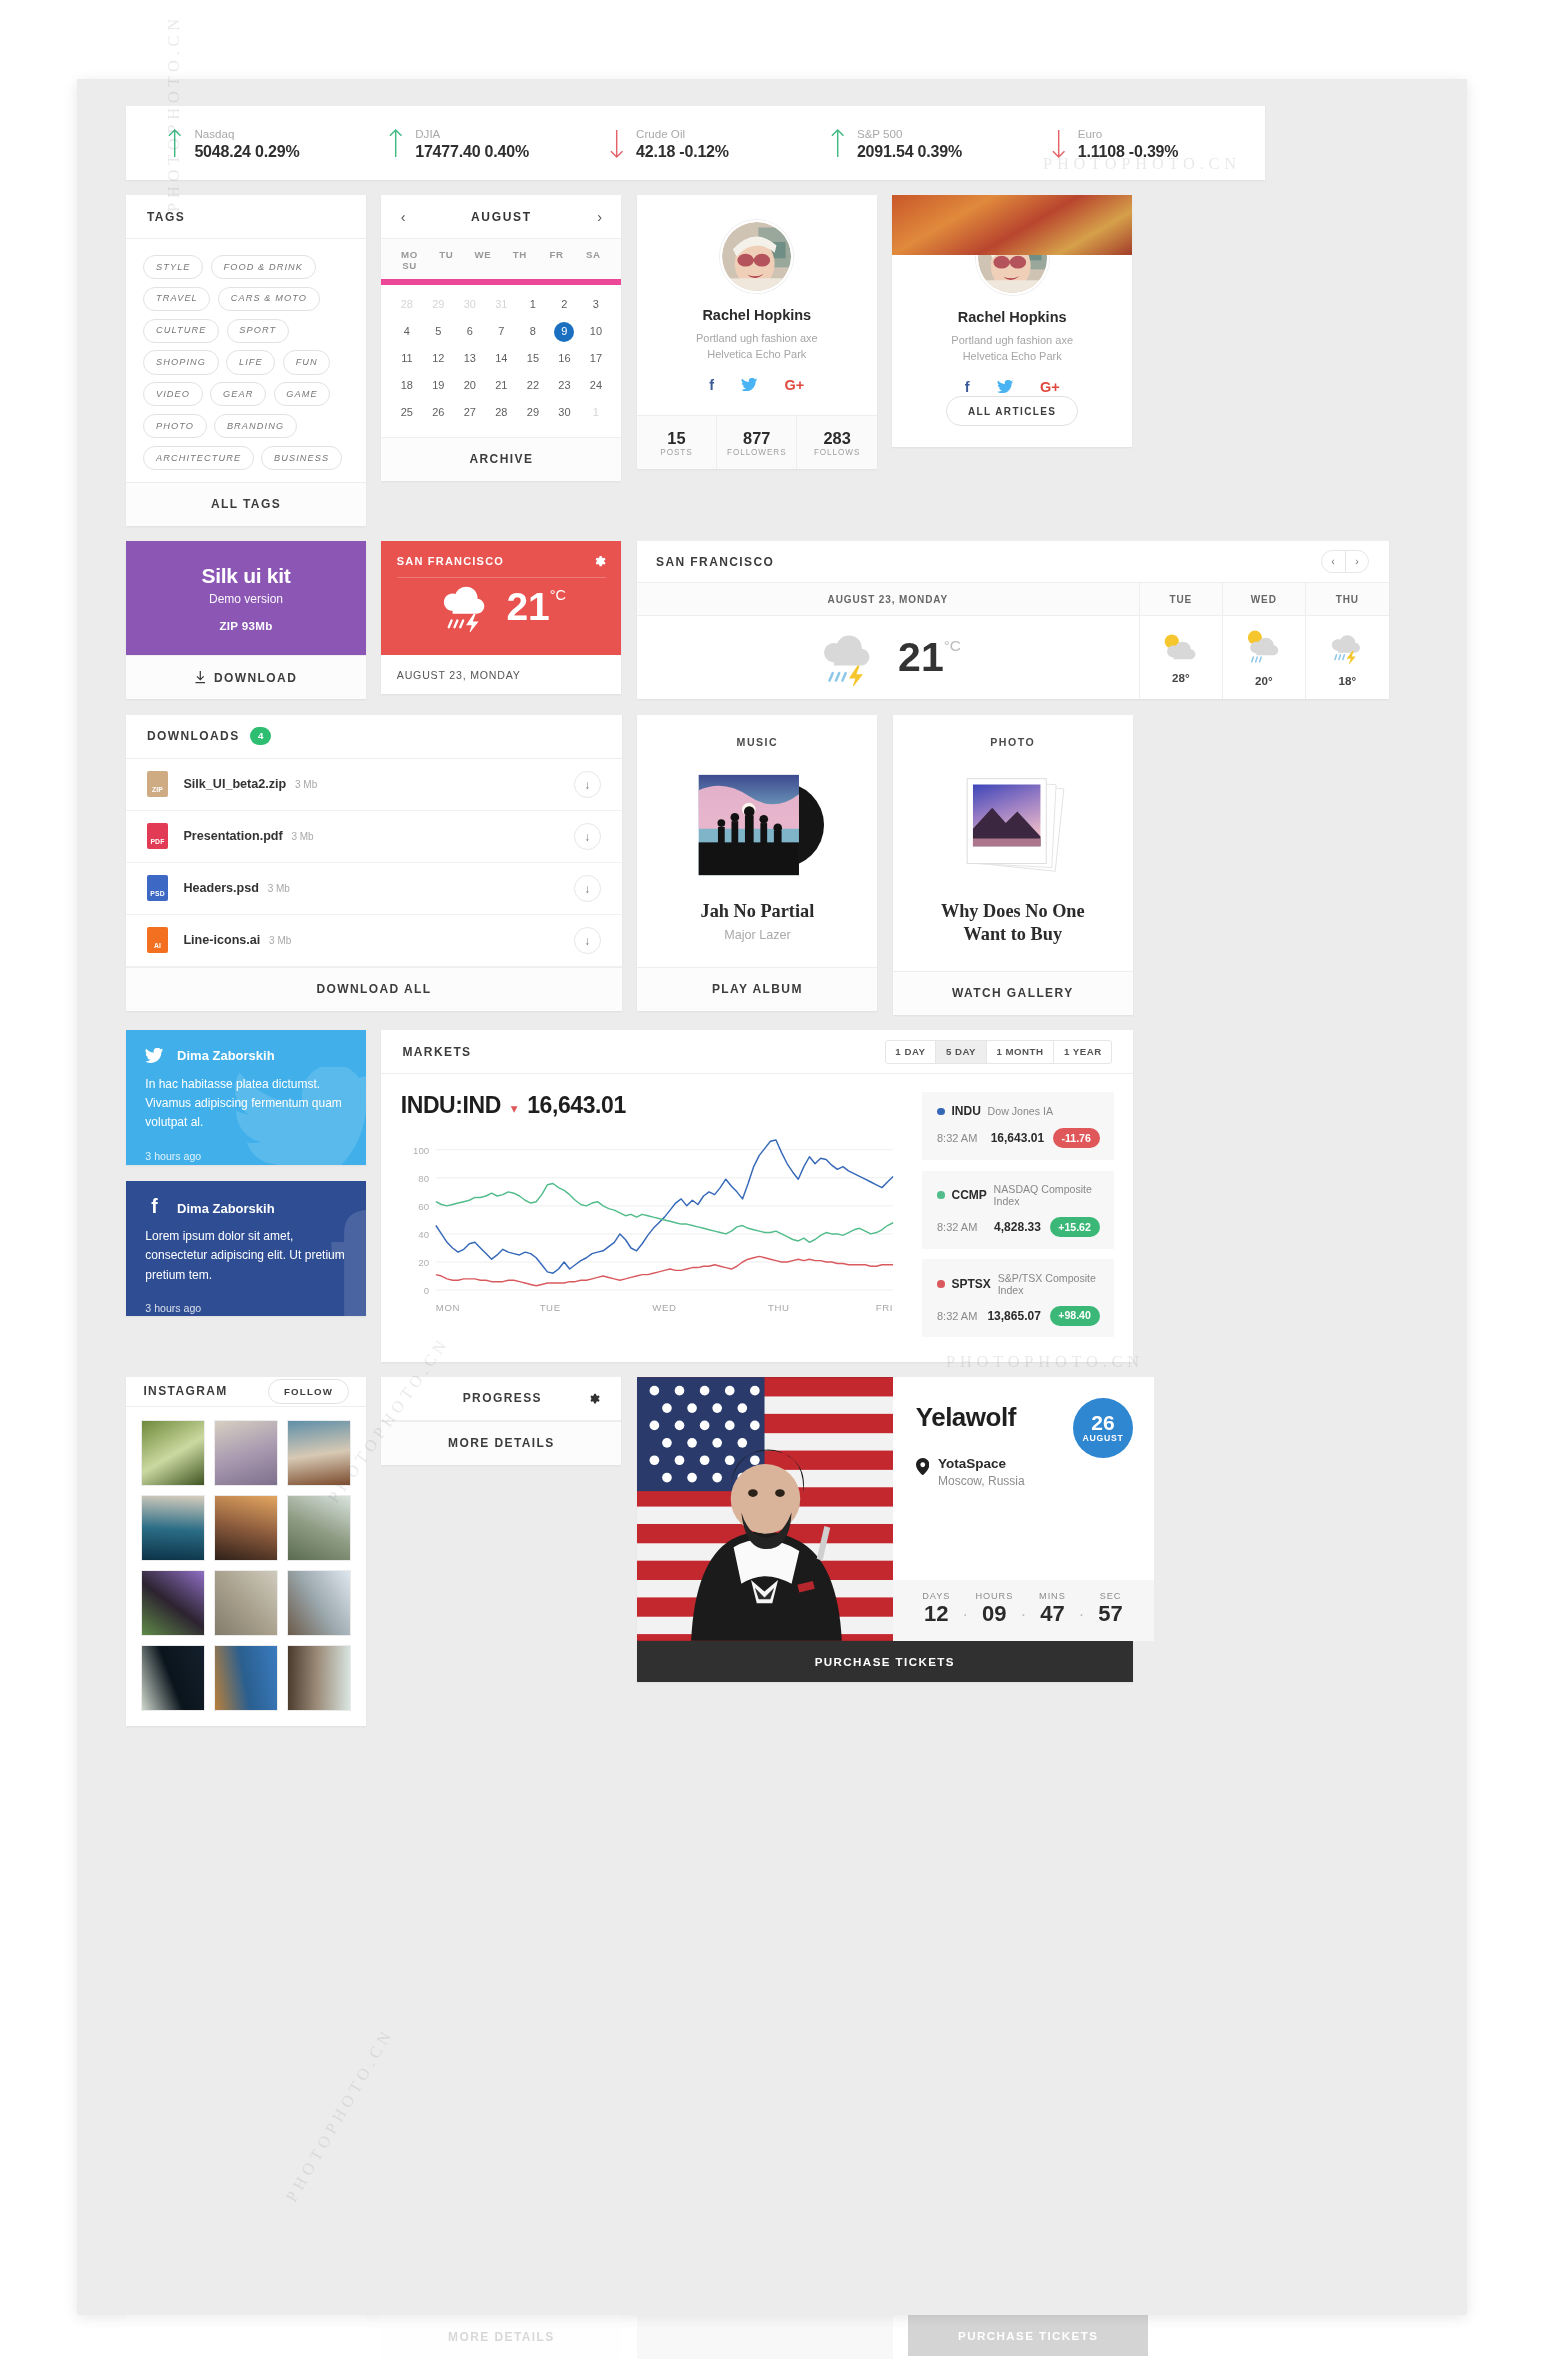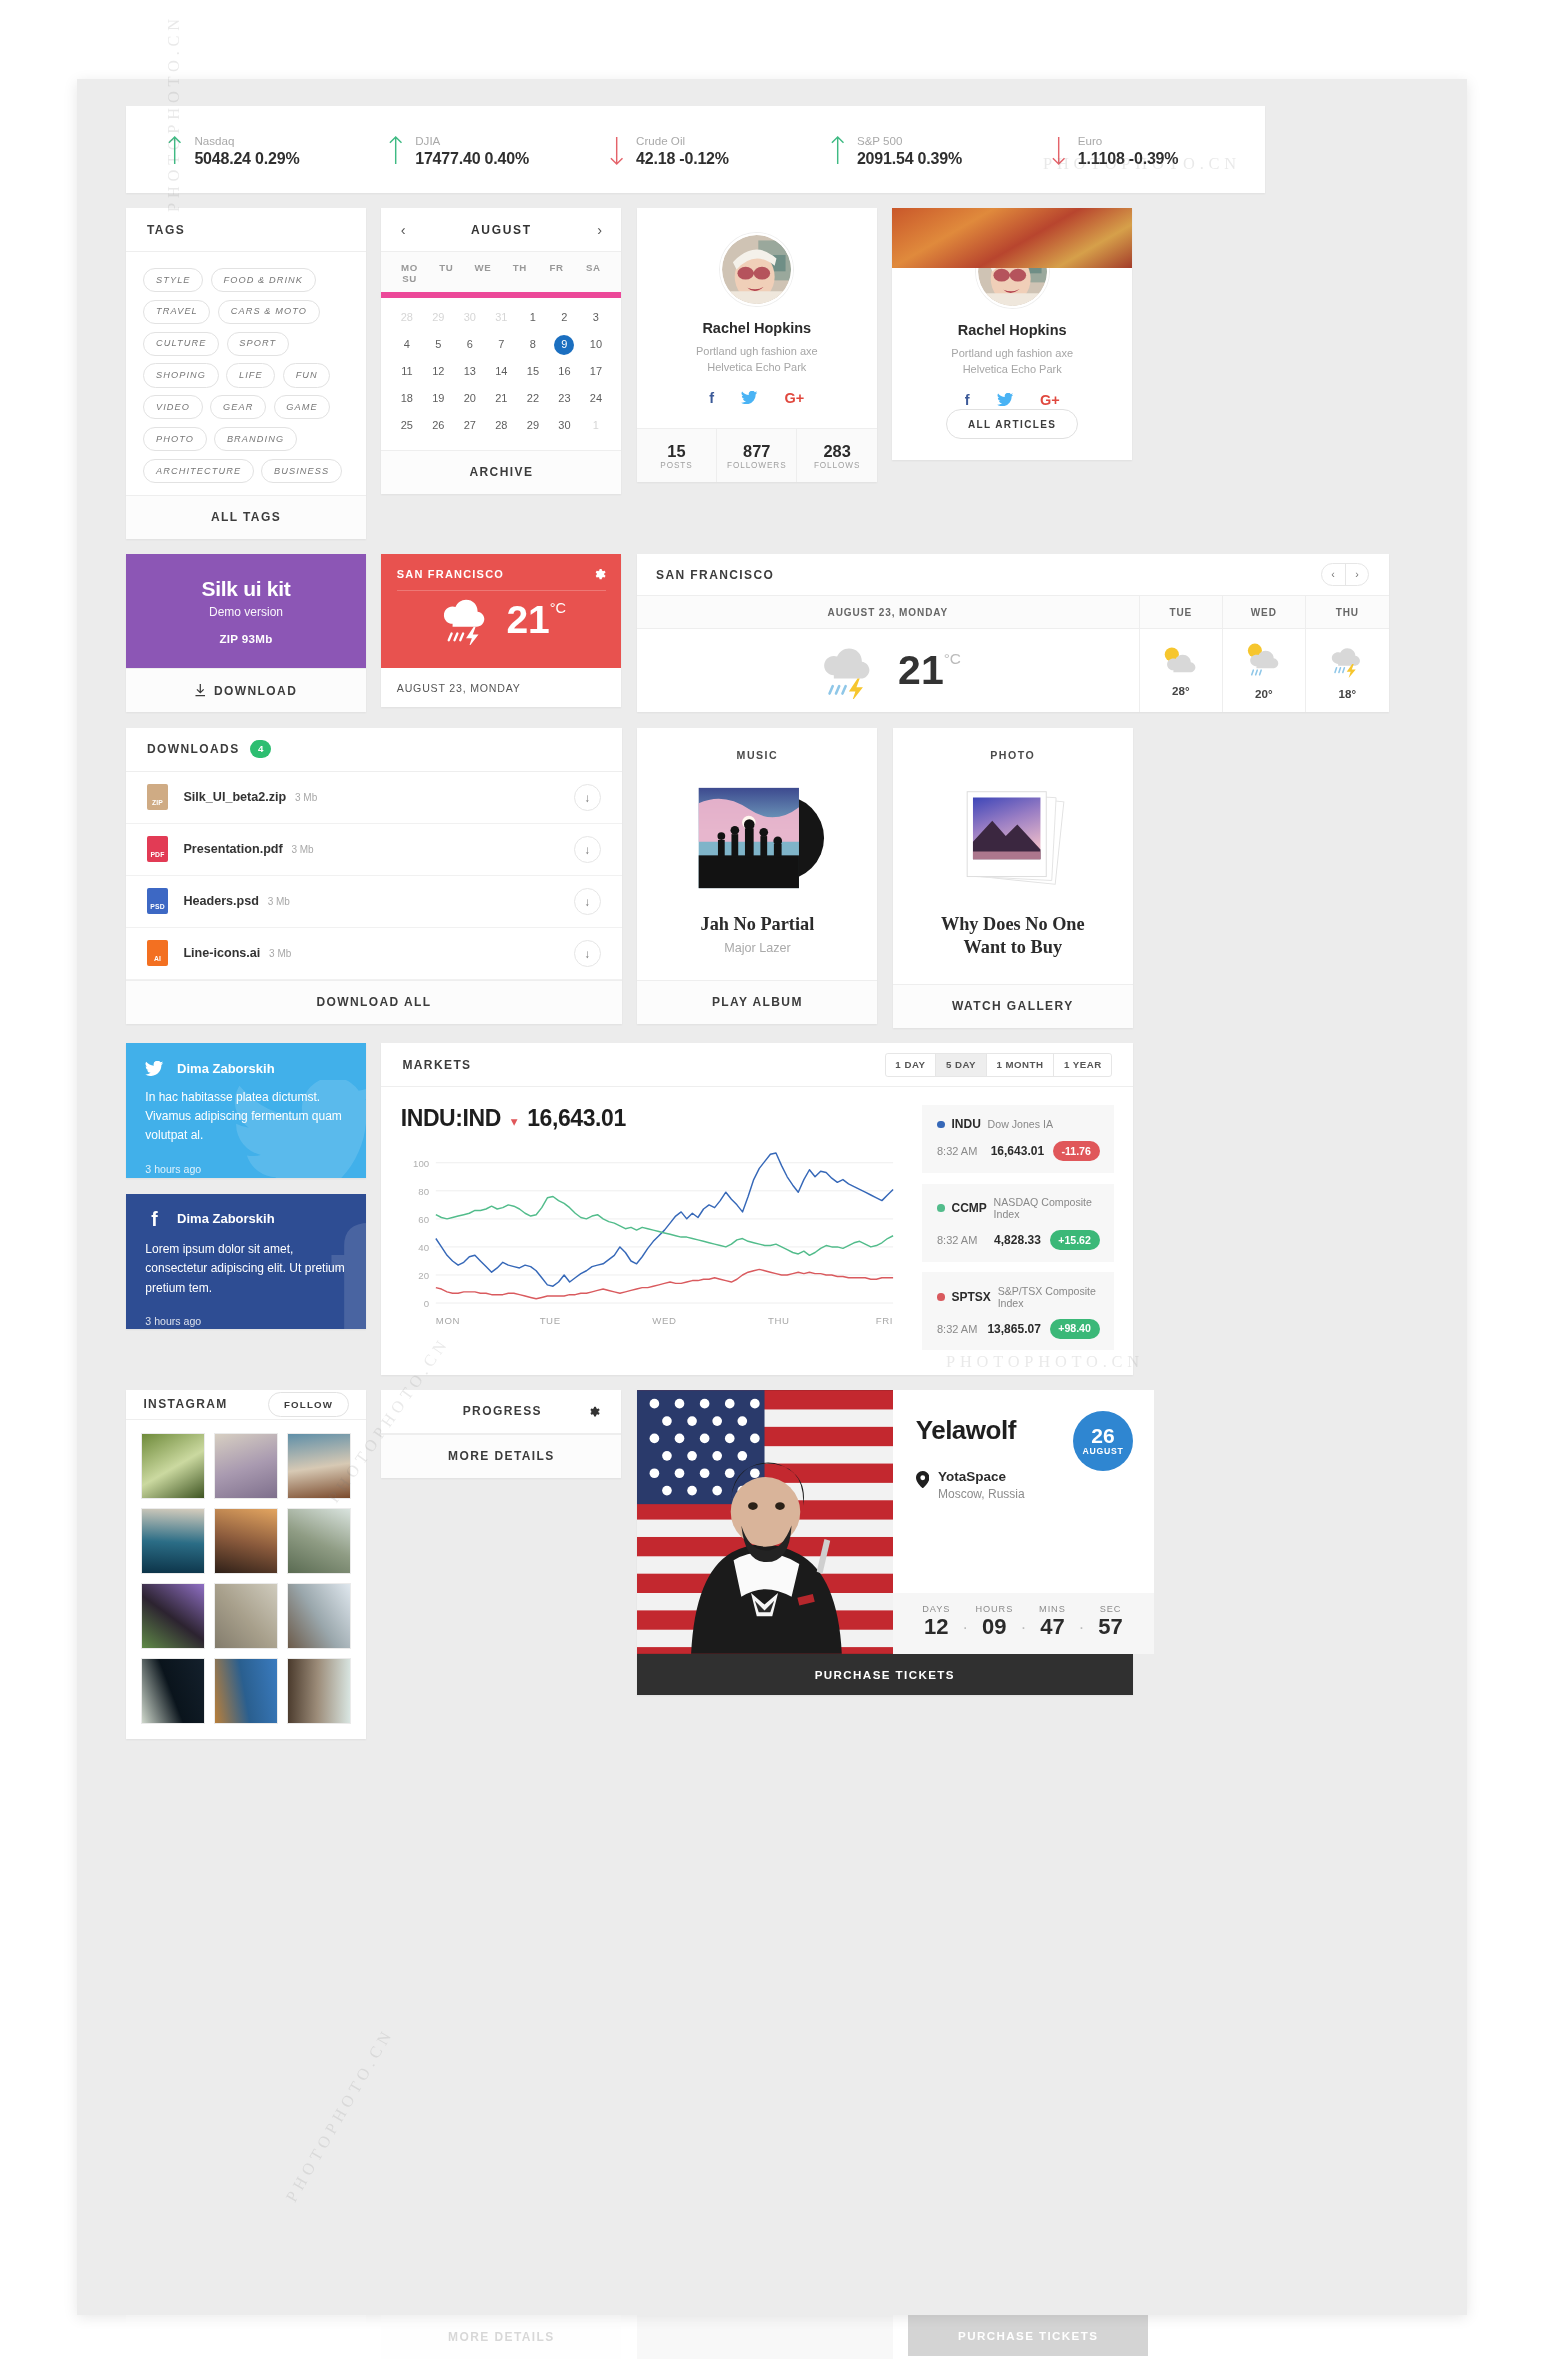--- a/index.html
+++ b/index.html
@@ -31,21 +31,21 @@
   }
   .card-foot {
     height: 44px; display: flex; align-items: center; justify-content: center;
     border-top: 1px solid #eeeeee; background: #fcfcfc;
     font-size: 12px; font-weight: bold; letter-spacing: 1.4px;
     color: #3c3c3c; text-transform: uppercase; cursor: pointer;
   }
 
   
   .ticker {
-    display: flex; align-items: center; height: 87px;
+    display: flex; align-items: center; height: 74px;
     margin-bottom: 15.4px; padding: 0 17.4px;
   }
   .tick { flex: 1; display: flex; align-items: center; gap: 10.6px; padding-left: 23px;}
   .arrow { width: 17.4px; height: 33px; position: relative; flex: 0 0 17.4px; }
   .arrow svg { display: block; }
   .tick-txt .tname { font-size: 11.6px; color: #a9a9a9; line-height: 14.5px; }
   .tick-txt .tval { font-size: 16px; font-weight: bold; color: #2f2f2f; line-height: 19.3px; letter-spacing: -0.2px;}
 
   
   .row { display: flex; gap: 15.4px; margin-bottom: 15.4px; align-items: flex-start; }
@@ -138,21 +138,21 @@
   .dl .go { margin-left:auto; width: 27px; height: 27px; border-radius:50%; border:1px solid #e6e6e6; display:flex; align-items:center; justify-content:center; cursor:pointer; color:#777; font-size:11.6px;}
 
   
   .mp { text-align:center; padding: 21px 17.4px 25px; }
   .mp .kicker { font-size: 10.6px; font-weight:bold; letter-spacing: 1.5px; color:#4a4a4a; text-transform:uppercase;}
   .mp .ttl { font-family: "Liberation Serif", serif; font-size: 18.3px; font-weight:bold; color:#2b2b2b; line-height: 23px; margin-top: 17.4px;}
   .mp .sub { font-size: 12.6px; color:#aaa; margin-top: 4.8px;}
 
   
   .sc { padding: 17.4px 19.3px 15.4px; color:#fff; position:relative; overflow:hidden; }
-  .sc .hd { display:flex; align-items:flex-start; gap: 13.5px; font-size: 13px; font-weight:bold; margin-bottom: 11.6px; position:relative; z-index:2;}
+  .sc .hd { display:flex; align-items:flex-end; gap: 13.5px; font-size: 13px; font-weight:bold; margin-bottom: 11.6px; position:relative; z-index:2;}
   .sc .bd { font-size: 12px; line-height: 19.3px; position:relative; z-index:2;}
   .sc .tm { font-size: 10.6px; margin-top: 17.4px; opacity:.82; position:relative; z-index:2;}
   .sc .ghost { position:absolute; right:-17.4px; bottom:-29px; opacity:.13; z-index:1;}
   .tw { background:#41b0ea; }
   .fb { background:#2e4d93; }
 
   
   .seg { display:flex; border:1px solid #e6e6e6; border-radius:2.9px; overflow:hidden;}
   .seg span { padding: 4.8px 9.7px; font-size: 9.7px; font-weight:bold; letter-spacing:0.5px; color:#555; border-right:1px solid #e6e6e6; cursor:pointer; line-height:12.6px;}
   .seg span:last-child { border-right:none; }

